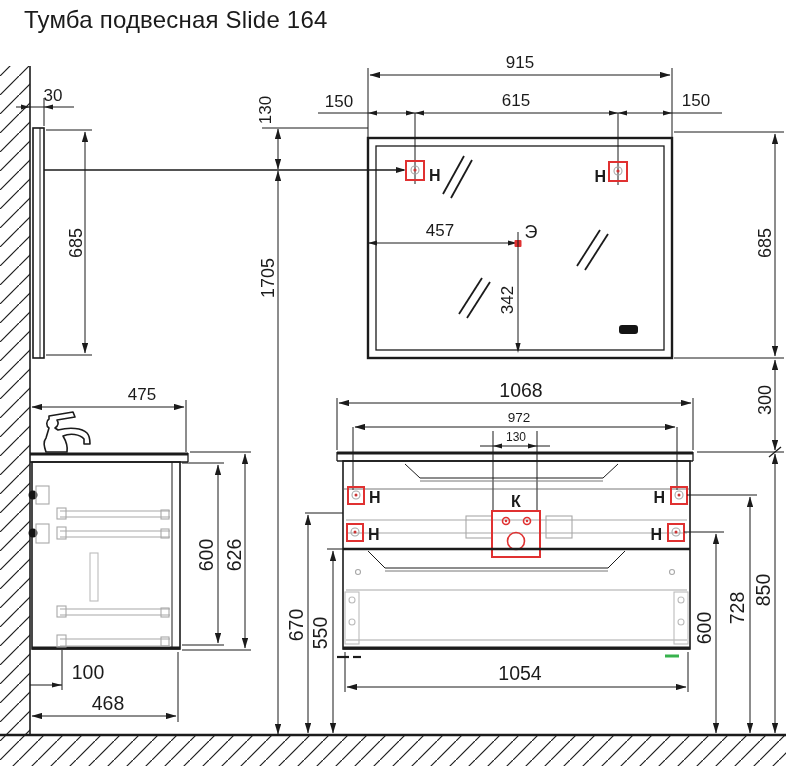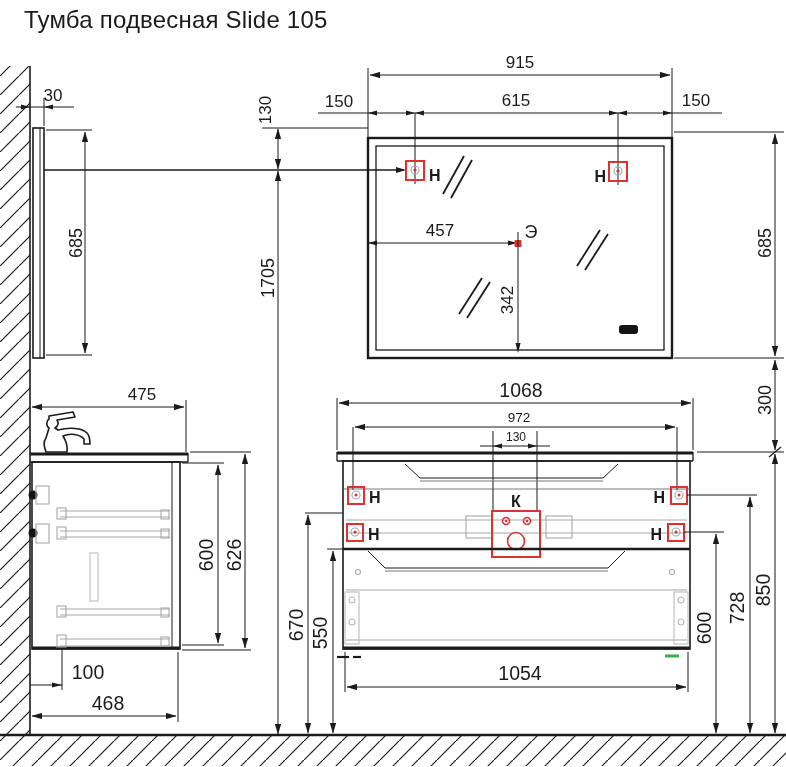--- a/index.html
+++ b/index.html
@@ -22,21 +22,21 @@
   .gray2{stroke:#bcbcbc;fill:none;stroke-width:1.1;}
   .arrow{fill:#1b1b1b;stroke:none;}
   .t17{font-size:17px;} .t18{font-size:18px;} .t19{font-size:19.5px;}
   .t14{font-size:13.5px;} .t12{font-size:12px;}
   .tb{font-size:16px;font-weight:600;}
 </style>
 </head>
 <body>
 
 <div class="page">
-  <div class="title">Тумба подвесная Slide 105</div>
+  <div class="title">Тумба подвесная Slide 164</div>
 
   <svg width="786" height="767" viewBox="0 0 786 767">
     <defs>
       <marker id="arr" viewBox="0 0 10 6" refX="9.5" refY="3" markerWidth="10.5" markerHeight="6.5" orient="auto-start-reverse" markerUnits="userSpaceOnUse">
         <path d="M0,0 L10,3 L0,6 Z" fill="#1b1b1b"></path>
       </marker>
       <pattern id="hatch" width="19" height="19" patternUnits="userSpaceOnUse">
         <path d="M-2,21 L21,-2" stroke="#1b1b1b" stroke-width="1.2"></path>
       </pattern>
     </defs>

